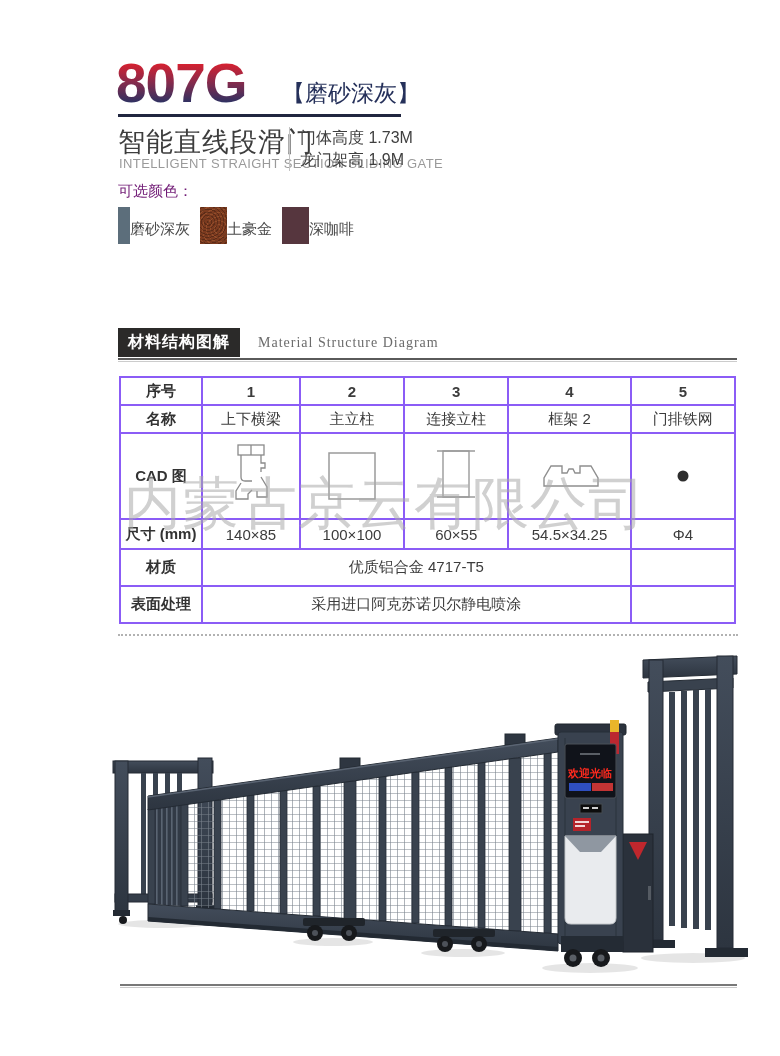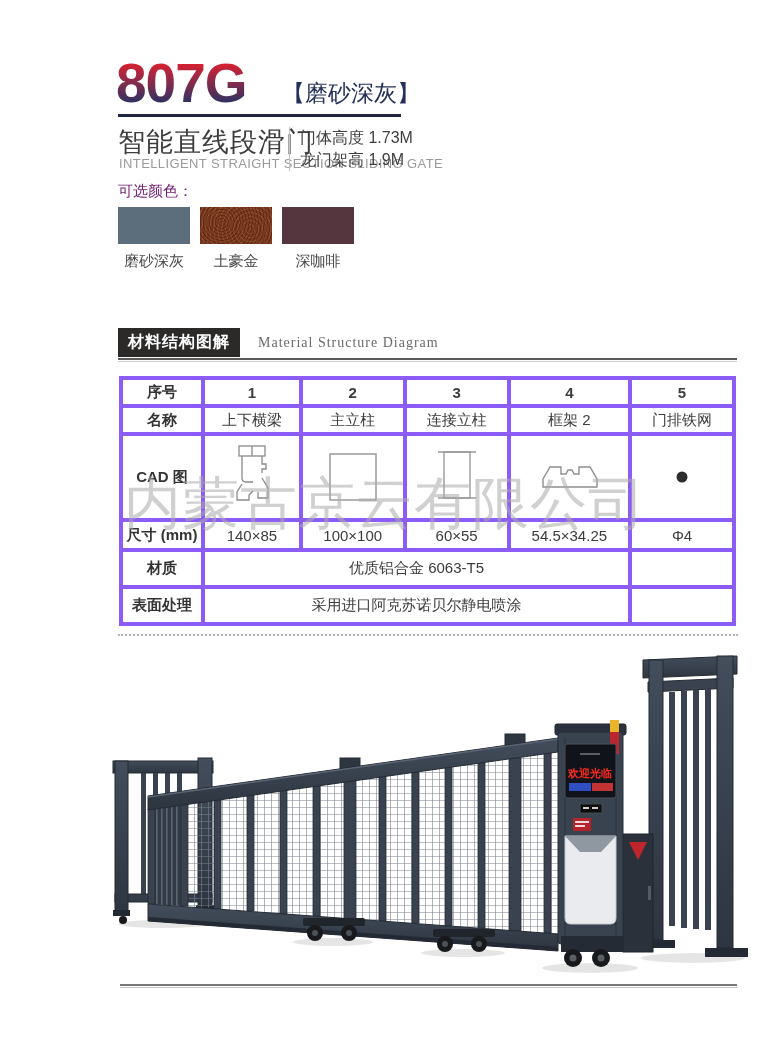--- a/index.html
+++ b/index.html
@@ -20,37 +20,37 @@
   .variant { position:absolute; left:282px; top:78px; font-size:23px; font-weight:400; color:#25305a; }
   .title-underline { position:absolute; left:118px; top:114px; width:283px; height:3px; background:#20263f; }
   .product-name { position:absolute; left:118px; top:124px; font-size:27px; color:#3d3d3d; letter-spacing:1px; }
   .product-name-en { position:absolute; left:119px; top:156px; font-size:13px; color:#9a9a9a; letter-spacing:0.4px; }
   .spec-block { position:absolute; left:289px; top:127px; border-left:1px solid #c3c3c3; padding-left:10px; }
   .spec-line { font-size:16px; color:#3f3f3f; line-height:22px; }
 
   
   .colors-label { position:absolute; left:118px; top:182px; font-size:15px; color:#701a75; }
   .swatches { position:absolute; left:118px; top:207px; display:flex; gap:10px; }
-  .swatch-col { width:72px; display:flex; flex-direction:column; align-items:center; }
+  .swatch-col { width:72px; display:flex; flex-direction:row; align-items:center; }
   .swatch { width:72px; height:37px; }
   .swatch.textured {
     background-image:repeating-radial-gradient(circle at 30% 40%, rgba(0,0,0,.25) 0 1px, transparent 1px 3px),
                      repeating-radial-gradient(circle at 70% 60%, rgba(255,160,90,.18) 0 1px, transparent 1px 4px);
   }
   .swatch-label { margin-top:8px; font-size:15px; color:#4a4a4a; white-space:nowrap; }
 
   
   .section-header { position:absolute; left:118px; top:328px; display:flex; align-items:center; }
   .section-title-box { background:#2b2a29; color:#fff; font-size:16px; font-weight:700; padding:4px 10px; letter-spacing:1px; }
   .section-subtitle { margin-left:18px; font-size:14px; color:#6b6b6b; font-family:"Liberation Serif","DejaVu Serif",serif; letter-spacing:1px; }
   .section-rule { position:absolute; left:118px; top:358px; width:619px; height:4px; border-top:2px solid #5a5a5a; border-bottom:1px solid #cccccc; }
 
   
   table.spec { position:absolute; left:119px; top:376px; width:617px; border-collapse:collapse; z-index:1; }
-  table.spec td { border:4px solid #8b5cf6; text-align:center; vertical-align:middle; font-size:15px; color:#3c3c3c; }
+  table.spec td { border:2px solid #8b5cf6; text-align:center; vertical-align:middle; font-size:15px; color:#3c3c3c; }
   table.spec td.lbl { width:82px; font-weight:600; color:#333; }
   .row-index td { height:28px; font-weight:700; }
   .row-name td { height:28px; }
   .row-cad td { height:86px; }
   .row-size td { height:30px; }
   .row-material td, .row-surface td { height:37px; }
   .cad-ic { display:block; margin:0 auto; }
 
   
   .watermark {
@@ -160,21 +160,21 @@
     <tr class="row-size">
       <td class="lbl">尺寸 (mm)</td>
       <td>140×85</td>
       <td>100×100</td>
       <td>60×55</td>
       <td>54.5×34.25</td>
       <td>Φ4</td>
     </tr>
     <tr class="row-material">
       <td class="lbl">材质</td>
-      <td colspan="4">优质铝合金 6063-T5</td>
+      <td colspan="4">优质铝合金 4717-T5</td>
       <td></td>
     </tr>
     <tr class="row-surface">
       <td class="lbl">表面处理</td>
       <td colspan="4">采用进口阿克苏诺贝尔静电喷涂</td>
       <td></td>
     </tr>
   </tbody>
     </table>
 

